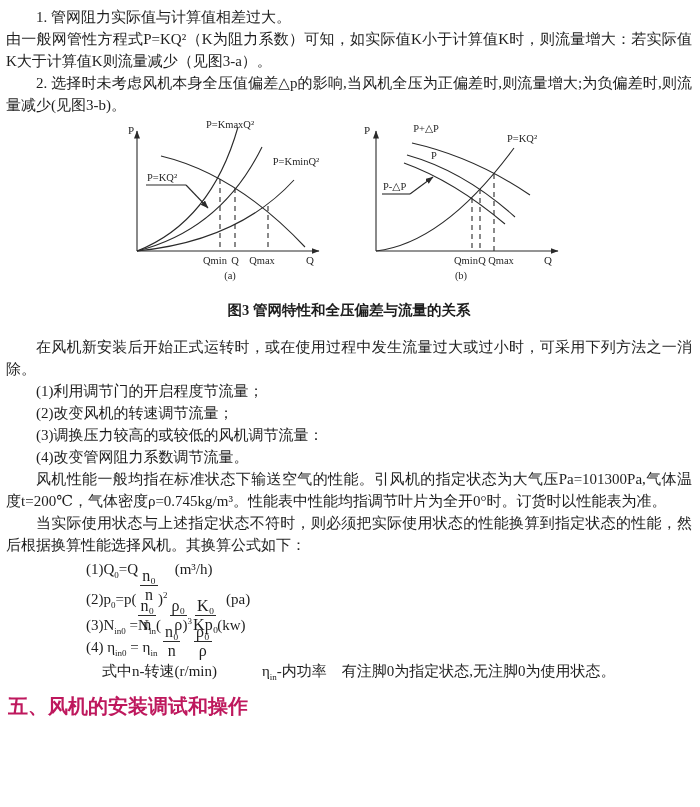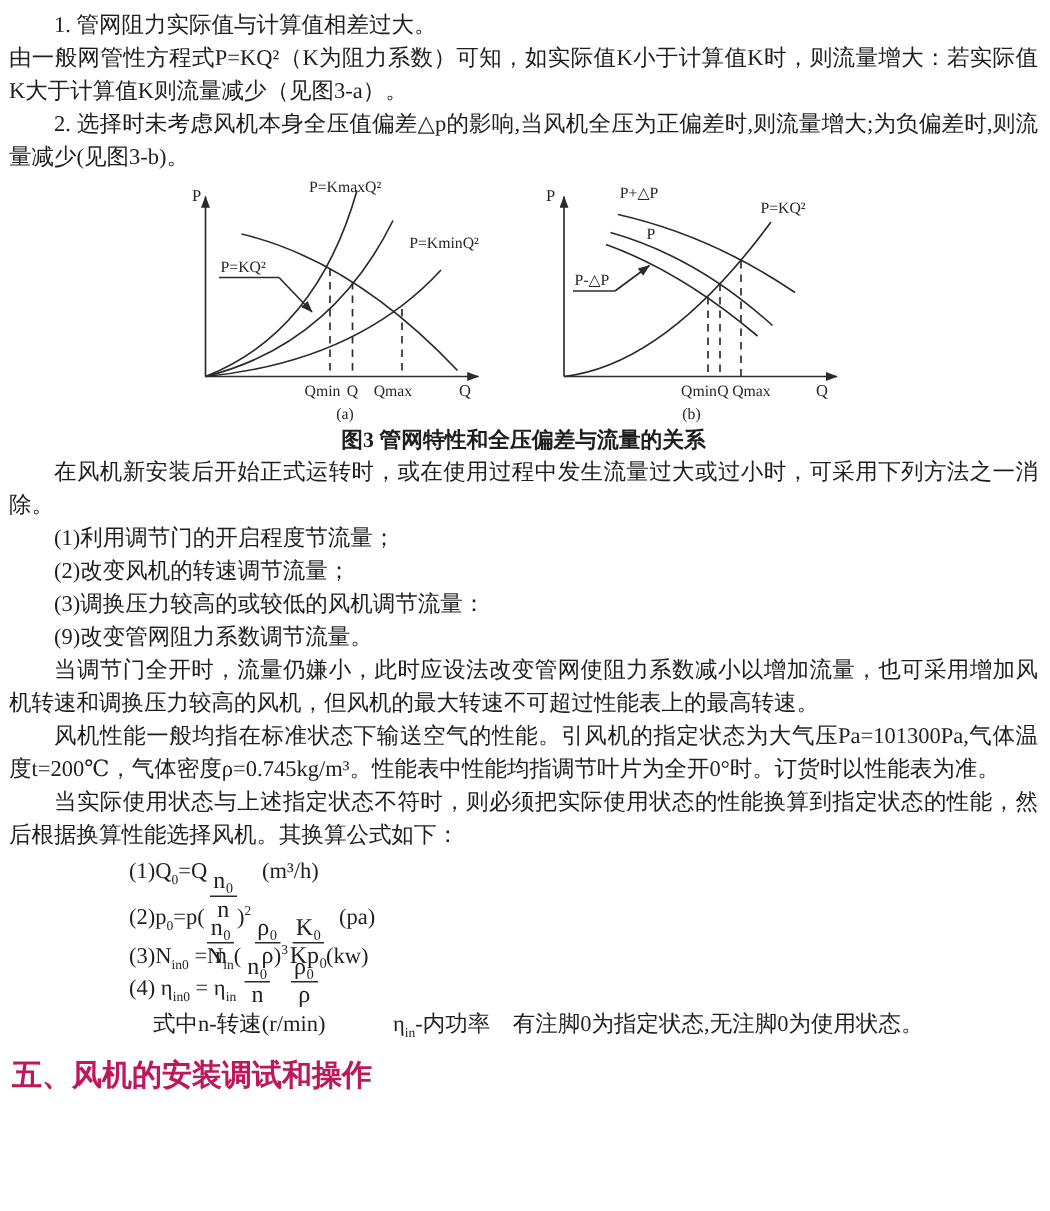--- a/index.html
+++ b/index.html
@@ -6,21 +6,21 @@
   body{
     width:700px;height:807px;overflow:hidden;background:#ffffff;color:#1e1e1e;
     font-family:"Liberation Serif","DejaVu Serif",serif;
     font-size:15px;line-height:22px;
   }
   .page{padding:6px 8px 0 6px;}
   .para{margin:0;text-align:justify;}
   .indent{text-indent:2em;}
   .fig{margin:2px 0 0 0;}
   .charts{display:flex;justify-content:center;align-items:flex-start;gap:16px;}
-  .caption{text-align:center;font-weight:bold;font-size:14.5px;line-height:20px;margin:0;}
+  .caption{text-align:center;font-weight:bold;font-size:14.5px;line-height:20px;margin:16px;}
   svg{display:block;}
   svg text{font-family:"Liberation Serif","DejaVu Serif",serif;font-size:10.5px;fill:#262626;}
   svg .axlb{font-size:11px;}
   .formula-area{margin-left:80px;}
   .formula-row{height:26px;line-height:26px;font-size:15px;white-space:nowrap;}
   .formula-row sub,.formula-note sub{font-size:9px;}
   .formula-row sup{font-size:9px;}
   .frac{
     display:inline-flex;flex-direction:column;align-items:center;
     vertical-align:-7px;font-size:16px;line-height:1.15;margin:0 2px;
@@ -100,23 +100,22 @@
         </svg>
     </div>
     <figcaption class="caption">图3 管网特性和全压偏差与流量的关系</figcaption>
   </figure>
 
   <p class="para indent">在风机新安装后开始正式运转时，或在使用过程中发生流量过大或过小时，可采用下列方法之一消除。</p>
   <div id="methods">
       <p class="para indent">(1)利用调节门的开启程度节流量；</p>
       <p class="para indent">(2)改变风机的转速调节流量；</p>
       <p class="para indent">(3)调换压力较高的或较低的风机调节流量：</p>
-      <p class="para indent">(9)改变管网阻力系数调节流量。</p>
+      <p class="para indent">(4)改变管网阻力系数调节流量。</p>
     </div>
-  <p class="para indent">当调节门全开时，流量仍嫌小，此时应设法改变管网使阻力系数减小以增加流量，也可采用增加风机转速和调换压力较高的风机，但风机的最大转速不可超过性能表上的最高转速。</p>
   <p class="para indent">风机性能一般均指在标准状态下输送空气的性能。引风机的指定状态为大气压Pa=101300Pa,气体温度t=200℃，气体密度ρ=0.745kg/m³。性能表中性能均指调节叶片为全开0°时。订货时以性能表为准。</p>
   <p class="para indent">当实际使用状态与上述指定状态不符时，则必须把实际使用状态的性能换算到指定状态的性能，然后根据换算性能选择风机。其换算公式如下：</p>
 
   <div id="formula-area" class="formula-area">
       <div class="formula-row"><span>(1)Q</span><sub>0</sub><span>=Q</span><span class="frac">
           <span class="ftop">n₀</span>
           <span class="fbot">n</span>
         </span><span>　(m³/h)</span></div>
       <div class="formula-row"><span>(2)p</span><sub>0</sub><span>=p(</span><span class="frac">
           <span class="ftop">n₀</span>

